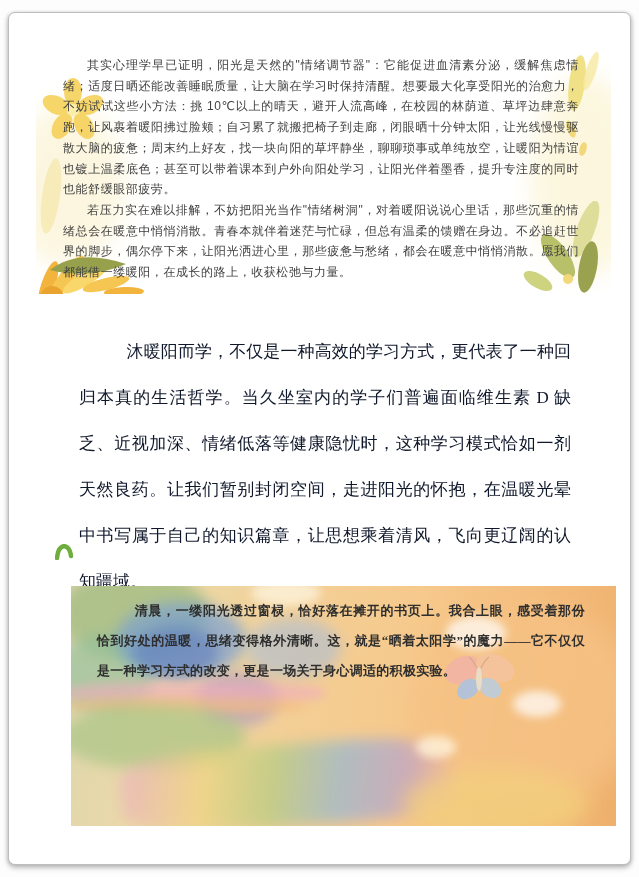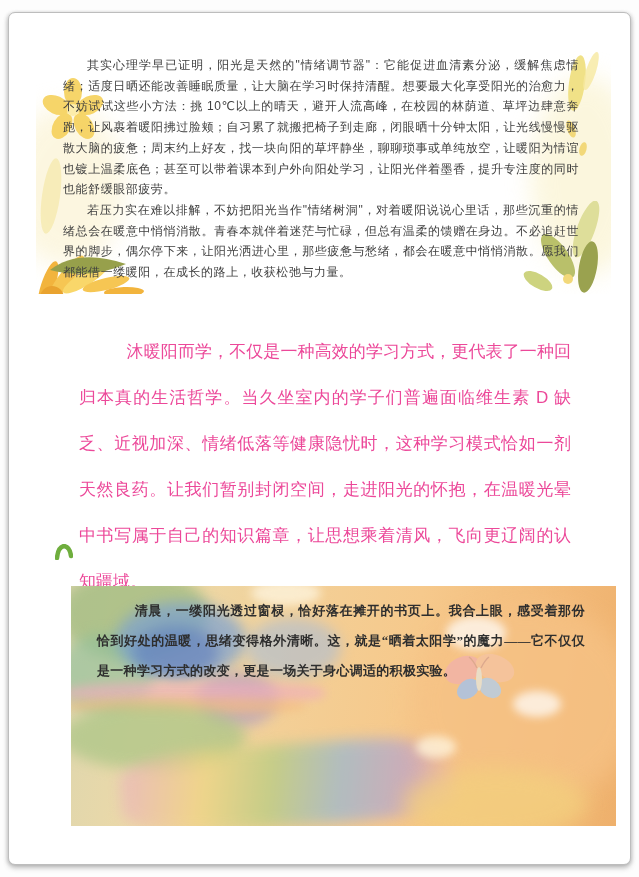--- a/index.html
+++ b/index.html
@@ -10,22 +10,22 @@
         box-shadow:0 3px 5px rgba(110,110,110,.45),2px 0 3px rgba(150,150,150,.18),-2px 0 3px rgba(150,150,150,.18);}
   
   .top-image{position:absolute;left:27px;top:33px;width:575px;height:248px;background:#ffffff;overflow:hidden;}
   .tint{position:absolute;border-radius:50%;filter:blur(12px);}
   .top-text{position:absolute;left:27px;top:9px;width:516px;
             font-size:12px;line-height:20.7px;letter-spacing:.55px;color:#3f3f3f;
             text-align:justify;}
   .top-text p{margin:0;text-indent:2em;}
   
   .middle-text{position:absolute;left:70px;top:316px;width:492px;
-               font-family:Liberation Sans, sans-serif;
-               font-size:17px;line-height:46px;color:#ec4899;text-align:justify;}
+               font-family:Liberation Serif, serif;
+               font-size:17px;line-height:46px;color:#0f172a;text-align:justify;}
   .middle-text p{margin:0;text-indent:2.8em;}
   
   .sprout{position:absolute;left:46px;top:531px;}
   
   .bottom-image{position:absolute;left:50px;top:573px;width:545px;height:240px;overflow:hidden;
     background:linear-gradient(100deg,#ddd6ae 0%,#ecd9a8 18%,#f3cf96 40%,#f6c98c 60%,#f2b978 85%,#eeb06c 100%);margin-left:12px;}
   .blob{position:absolute;border-radius:50%;filter:blur(7px);}
   .bottom-text{position:absolute;left:26px;top:10px;width:488px;
                font-family:"Liberation Serif","DejaVu Serif",serif;font-weight:bold;
                font-size:13px;line-height:30px;letter-spacing:.3px;color:#2e2e2e;text-align:justify;}

